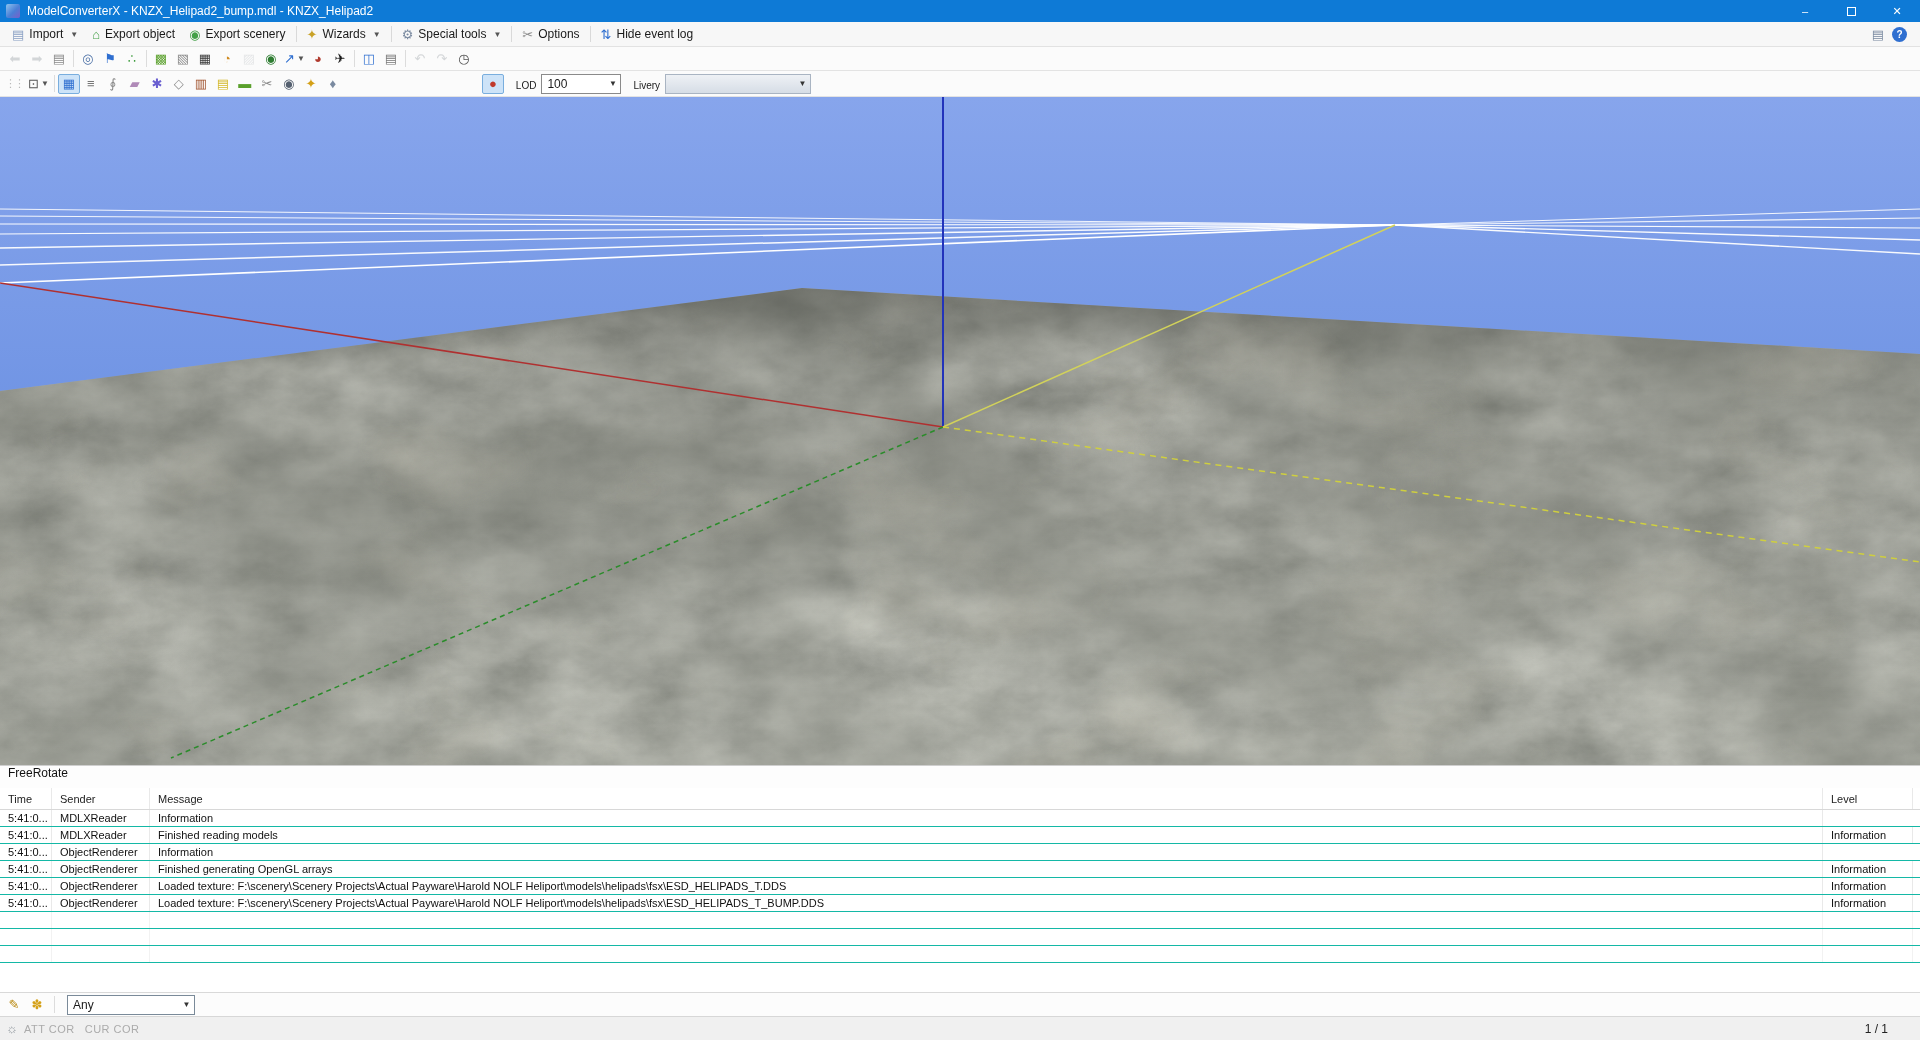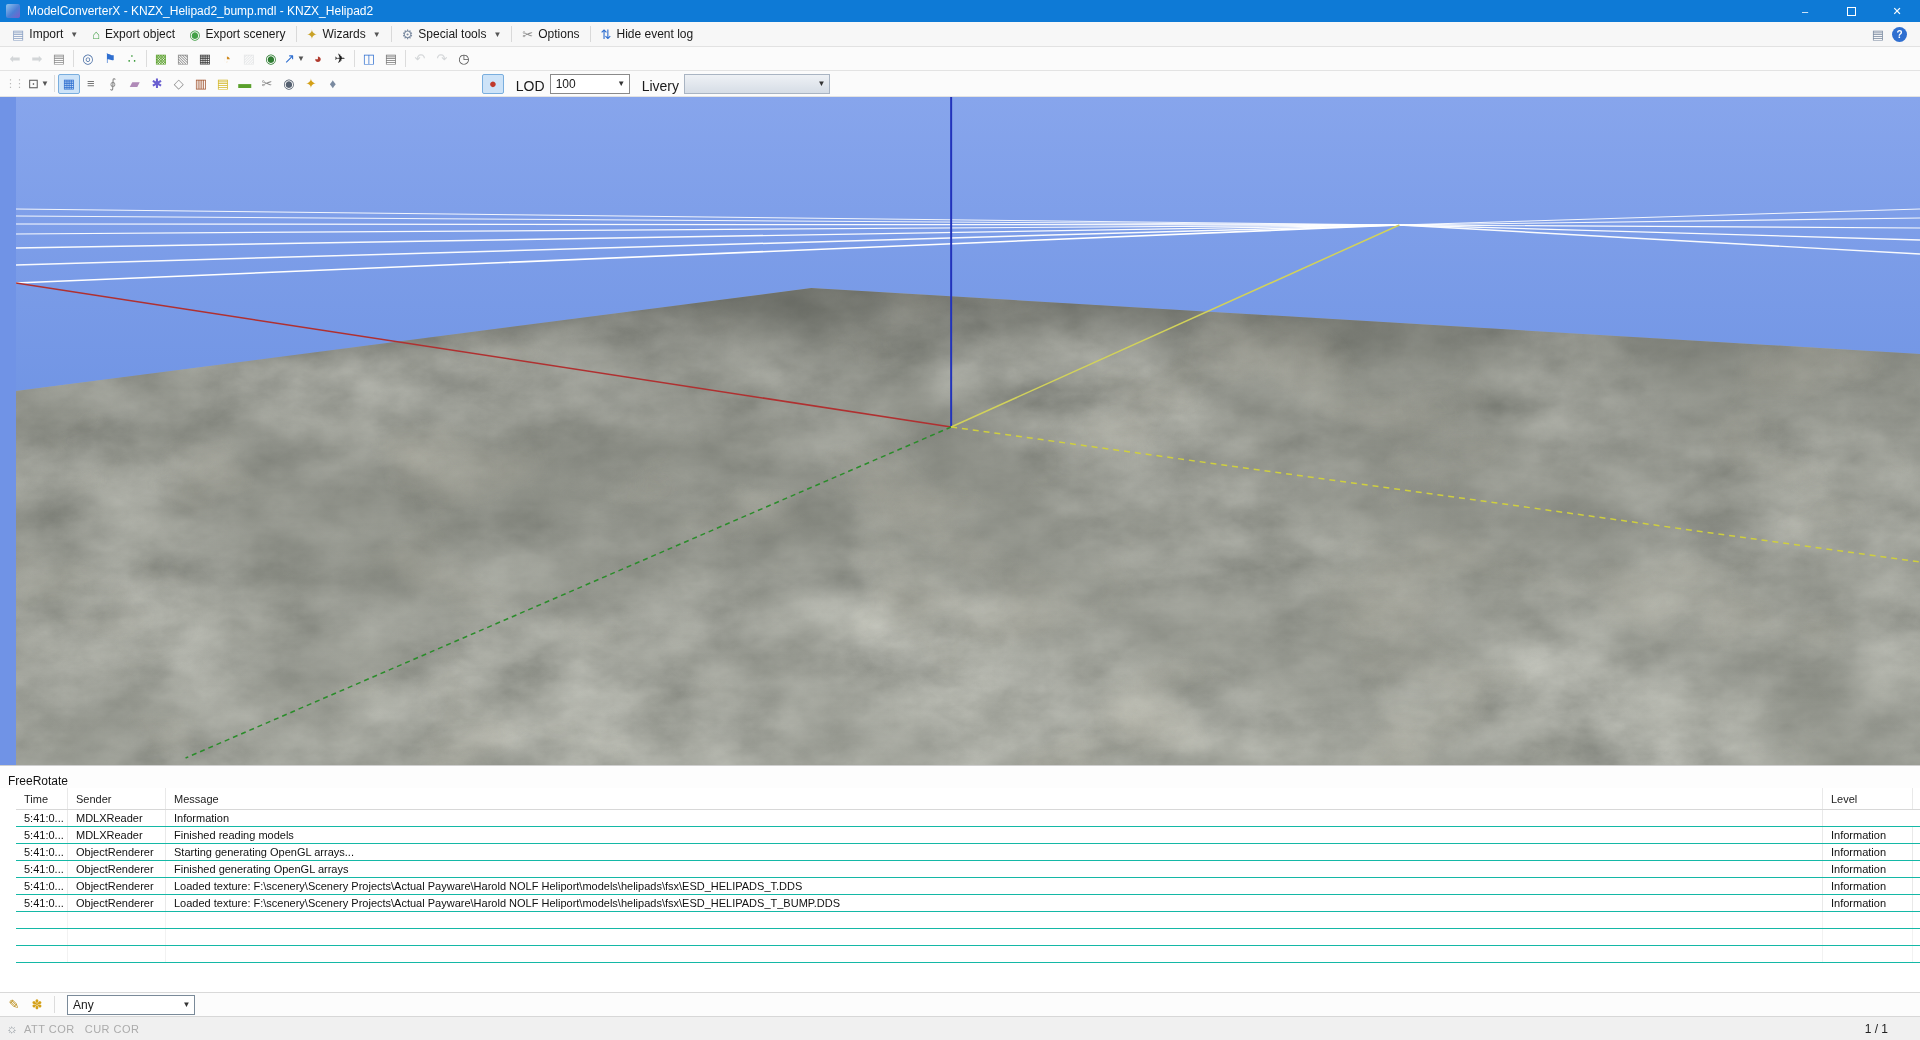--- a/index.html
+++ b/index.html
@@ -1,19 +1,19 @@
 <!DOCTYPE html>
 <html><head>
 <meta charset="utf-8">
 <style>
   * { box-sizing: border-box; margin: 0; padding: 0; }
   html,body { width:1920px; height:1040px; overflow:hidden; }
   body { font-family:"Liberation Sans", sans-serif; background:#f0f0f0; }
   .app { width:1920px; height:1040px; display:flex; flex-direction:column; }
-  .app > * { flex:none;padding-left:16px; }
+  .app > * { flex:none; }
 
   
   .titlebar { height:22px; background:#0e7ad6; display:flex; align-items:center; padding-left:6px; color:#fff; font-size:12px; }
   .appicon { width:14px; height:14px; border-radius:2px; background:linear-gradient(135deg,#8ec3ee 0%,#4a7fd6 55%,#7b5fc8 100%); margin-right:7px; }
   .title-text { white-space:nowrap; }
   .wincontrols { margin-left:auto; display:flex; height:22px; }
   .wbtn { width:46px; height:22px; display:flex; align-items:center; justify-content:center; color:#fff; font-size:11px; }
   .maxbox { width:9px; height:9px; border:1px solid #fff; display:inline-block; }
 
   
@@ -29,32 +29,32 @@
   .toolbar { background:#fbfbfb; border-bottom:1px solid #e3e3e3; display:flex; align-items:center; padding:0 4px; }
   .toolbar.nav { height:24px; }
   .toolbar.view { height:26px; }
   .tbtn { min-width:22px; height:20px; display:flex; align-items:center; justify-content:center; border:1px solid transparent; border-radius:2px; padding:0 1px; }
   .tbtn .g { font-size:13px; line-height:1; }
   .tbtn.selected { background:#cde3f8; border-color:#79aede; }
   .tbtn.disabled .g { opacity:.4; }
   .tsep { width:1px; height:17px; background:#dcdcdc; margin:0 3px; }
   .grip { color:#b9b9b9; font-size:11px; margin:0 3px 0 1px; letter-spacing:-2px; }
   .gapbefore { margin-left:138px; }
-  .lbl { font-size:14px; color:#1a1a1a; margin:4px 5px 0 12px; }
+  .lbl { font-size:10px; color:#1a1a1a; margin:4px 5px 0 12px; }
   .combo { height:20px; border:1px solid #8a8a8a; background:#fff; display:flex; align-items:center; font-size:12px; padding-left:5px; color:#1a1a1a; }
   .combo .arrow { margin-left:auto; width:15px; text-align:center; font-size:8px; color:#333; }
   .lod-combo { width:80px; }
   .livery-combo { width:146px; background:linear-gradient(#eef1f5,#d6dde6); border-color:#a9b4c2; }
 
   
   .viewport { height:668px; position:relative; background:#7093e6; }
   .viewport svg { display:block; width:100%; height:100%; }
 
   
-  .modebar { height:23px; background:#fdfdfd; border-top:1px solid #cfcfcf; display:flex; align-items:flex-end; padding-left:8px; font-size:12px; color:#111; }
+  .modebar { height:23px; background:#fdfdfd; border-top:1px solid #cfcfcf; display:flex; align-items:flex-start; padding-left:8px; font-size:12px; color:#111; }
 
   
   .logtable { height:204px; background:#fff; font-size:11px; color:#111; overflow:hidden; }
   .lrow { display:grid; grid-template-columns:52px 98px 1fr 90px 7px; height:17px; border-bottom:1px solid #14b8a6; }
   .lrow.header { height:22px; border-bottom:1px solid #d8d8d8; color:#222; }
   .lcell { padding:0 4px 0 8px; display:flex; align-items:center; white-space:nowrap; overflow:hidden; border-right:1px solid #e9e9e9; }
   .lcell:last-child { border-right:none; }
   .lrow.empty .lcell { border-right:1px solid #f2f2f2; }
 
   
@@ -345,21 +345,20 @@
         <div class="lrow">
           <div class="lcell">5:41:0...</div>
           <div class="lcell">MDLXReader</div>
           <div class="lcell">Finished reading models</div>
           <div class="lcell">Information</div>
           <div class="lcell"></div>
         </div>
         <div class="lrow">
           <div class="lcell">5:41:0...</div>
           <div class="lcell">ObjectRenderer</div>
-          <div class="lcell">Starting generating OpenGL arrays...</div>
           <div class="lcell">Information</div>
           <div class="lcell"></div>
         </div>
         <div class="lrow">
           <div class="lcell">5:41:0...</div>
           <div class="lcell">ObjectRenderer</div>
           <div class="lcell">Finished generating OpenGL arrays</div>
           <div class="lcell">Information</div>
           <div class="lcell"></div>
         </div>

